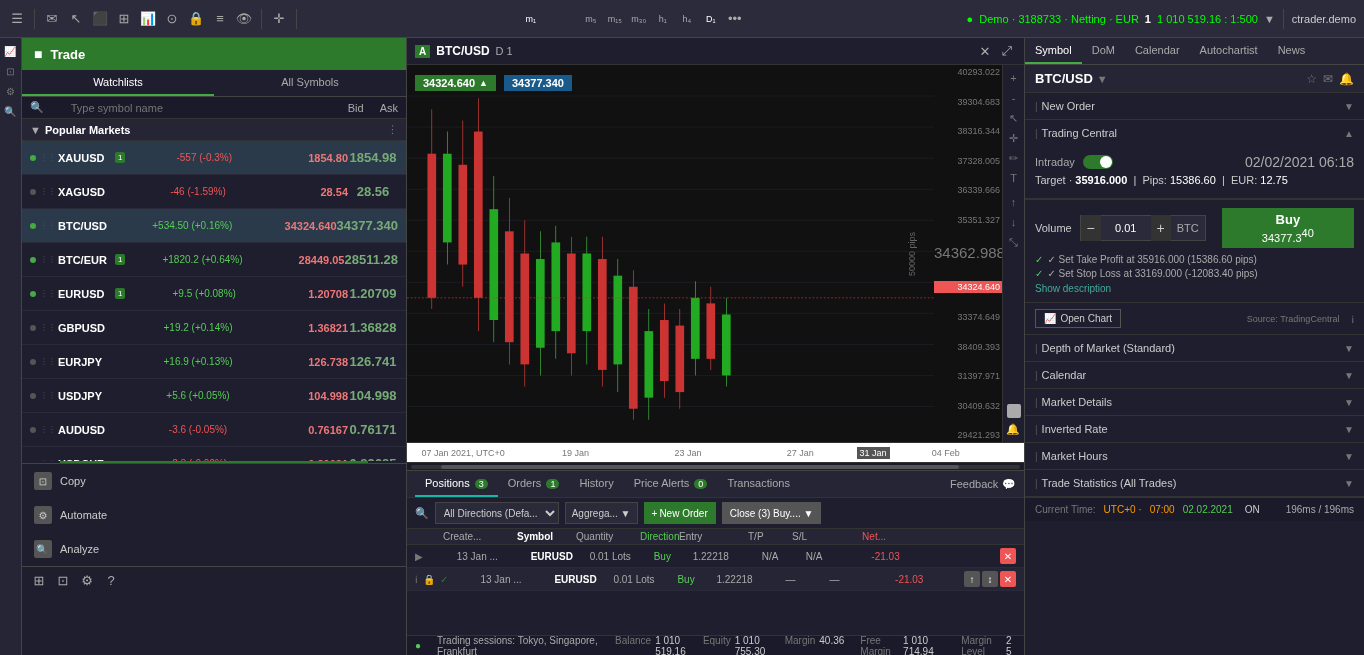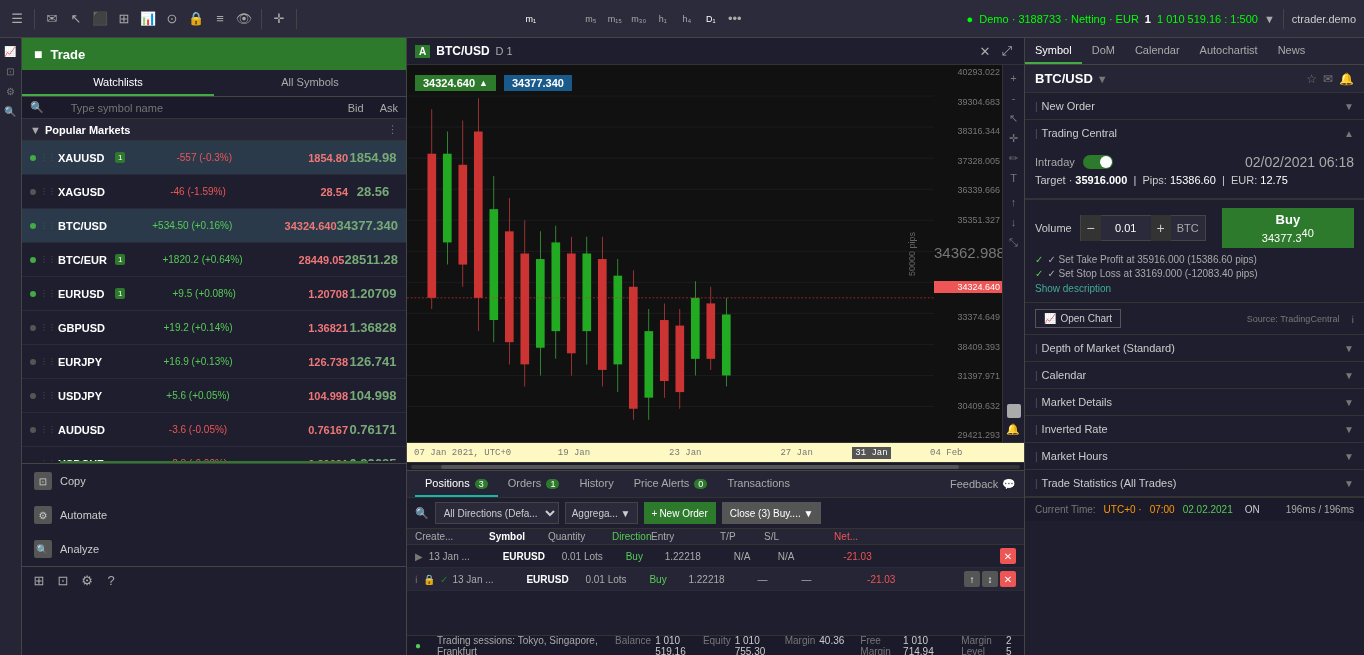--- a/index.html
+++ b/index.html
@@ -63,41 +63,41 @@
     .chart-header { display: flex; align-items: center; padding: 4px 8px; background: #1e1e2e; border-bottom: 1px solid #333; gap: 6px; }
     .chart-symbol { color: #fff; font-weight: bold; font-size: 12px; }
     .chart-timeframe { color: #aaa; font-size: 11px; }
     .chart-controls { margin-left: auto; display: flex; gap: 4px; }
 
     
     .chart-right-tools { position: absolute; right: 0; top: 0; width: 22px; height: 100%; background: #1e1e2e; display: flex; flex-direction: column; align-items: center; padding: 4px 0; gap: 2px; border-left: 1px solid #333; }
     .chart-tool { width: 18px; height: 18px; display: flex; align-items: center; justify-content: center; color: #777; cursor: pointer; font-size: 11px; }
 
     
-    .chart-time-axis { height: 20px; background: #fef9c3; display: flex; align-items: center; border-top: 1px solid #333; padding: 0 22px 0 0; font-family: Liberation Mono, monospace; }
+    .chart-time-axis { height: 20px; background: #ffffff; display: flex; align-items: center; border-top: 1px solid #333; padding: 0 22px 0 0; }
     .time-label { color: #777; font-size: 9px; flex: 1; text-align: center; }
 
     
     .bottom-panel { height: 185px; background: #1e1e2e; border-top: 1px solid #444; display: flex; flex-direction: column; flex-shrink: 0; }
     .bottom-tabs { display: flex; align-items: center; padding: 0 8px; border-bottom: 1px solid #333; background: #252535; }
     .bottom-tab { padding: 6px 10px; color: #aaa; cursor: pointer; font-size: 11px; border-bottom: 2px solid transparent; }
     .bottom-tab.active { color: #fff; border-bottom: 2px solid #14b8a6; }
     .tab-badge { background: #2d7a2d; color: #fff; font-size: 9px; padding: 0 4px; border-radius: 8px; margin-left: 2px; }
     .feedback-btn { margin-left: auto; color: #aaa; font-size: 11px; cursor: pointer; display: flex; align-items: center; gap: 4px; }
 
     .bottom-toolbar-row { display: flex; align-items: center; padding: 4px 8px; gap: 6px; border-bottom: 1px solid #333; }
     .direction-select { background: #2a2a3a; border: 1px solid #444; color: #ccc; font-size: 10px; padding: 2px 4px; height: 22px; }
     .agg-btn { background: #2a2a3a; border: 1px solid #444; color: #ccc; font-size: 10px; padding: 2px 6px; height: 22px; cursor: pointer; }
     .new-order-btn { background: #2d7a2d; color: #fff; border: none; font-size: 10px; padding: 2px 8px; height: 22px; cursor: pointer; display: flex; align-items: center; gap: 2px; }
     .close-btn { background: #555; color: #fff; border: none; font-size: 10px; padding: 2px 8px; height: 22px; cursor: pointer; }
 
     .positions-table { flex: 1; overflow-y: auto; }
     .positions-header { display: flex; padding: 2px 8px; background: #252535; color: #888; font-size: 10px; gap: 4px; border-bottom: 1px solid #333; }
     .positions-row { display: flex; align-items: center; padding: 3px 8px; border-bottom: 1px solid #2a2a3a; gap: 4px; font-size: 10px; }
-    .col-create { width: 70px; color: #aaa; }
+    .col-create { width: 70px; color: #aaa; margin-left: 28px; }
     .col-symbol { width: 55px; color: #fff; font-weight: bold; }
     .col-qty { width: 60px; color: #aaa; }
     .col-dir { width: 35px; color: #5c5; }
     .col-entry { width: 65px; color: #aaa; }
     .col-tp { width: 40px; color: #aaa; }
     .col-sl { width: 40px; color: #aaa; }
     .col-net { width: 50px; color: #e55; text-align: right; }
     .col-actions { margin-left: auto; display: flex; gap: 2px; }
     .action-btn { width: 16px; height: 16px; border: none; cursor: pointer; font-size: 10px; display: flex; align-items: center; justify-content: center; border-radius: 2px; }
     .action-close { background: #e55; color: #fff; }

